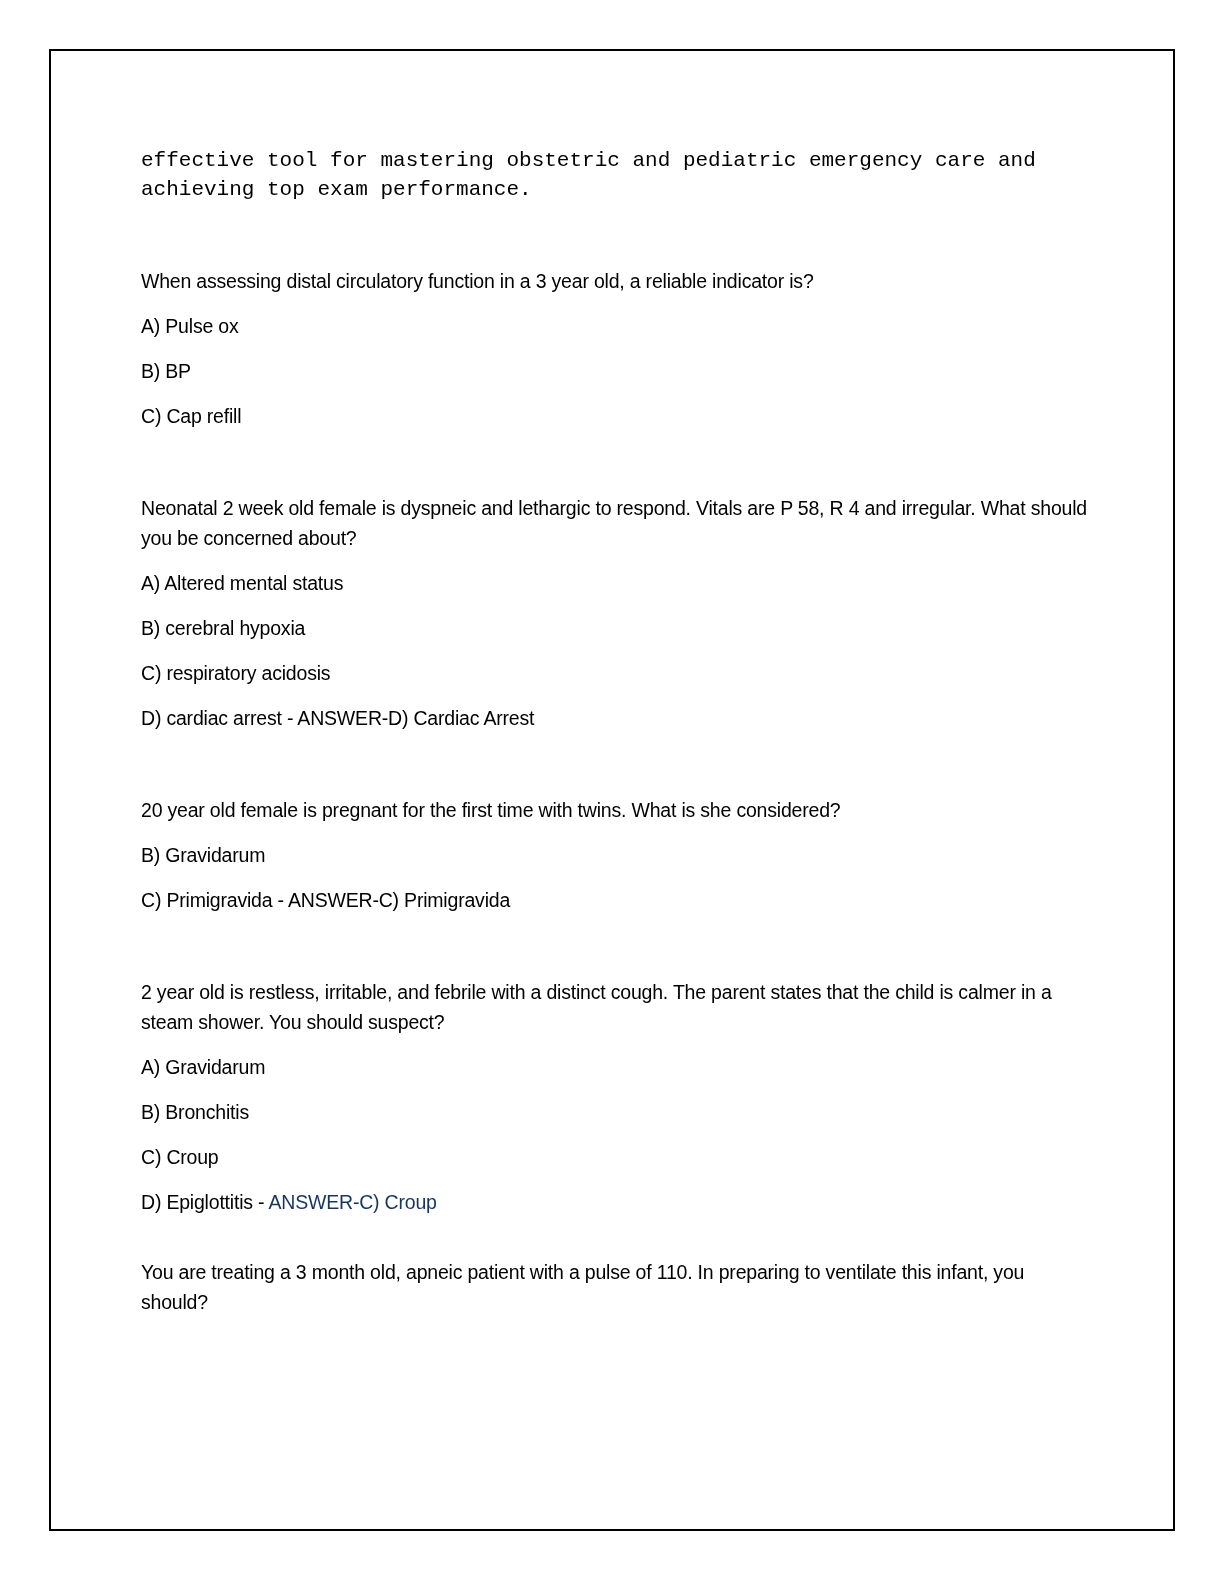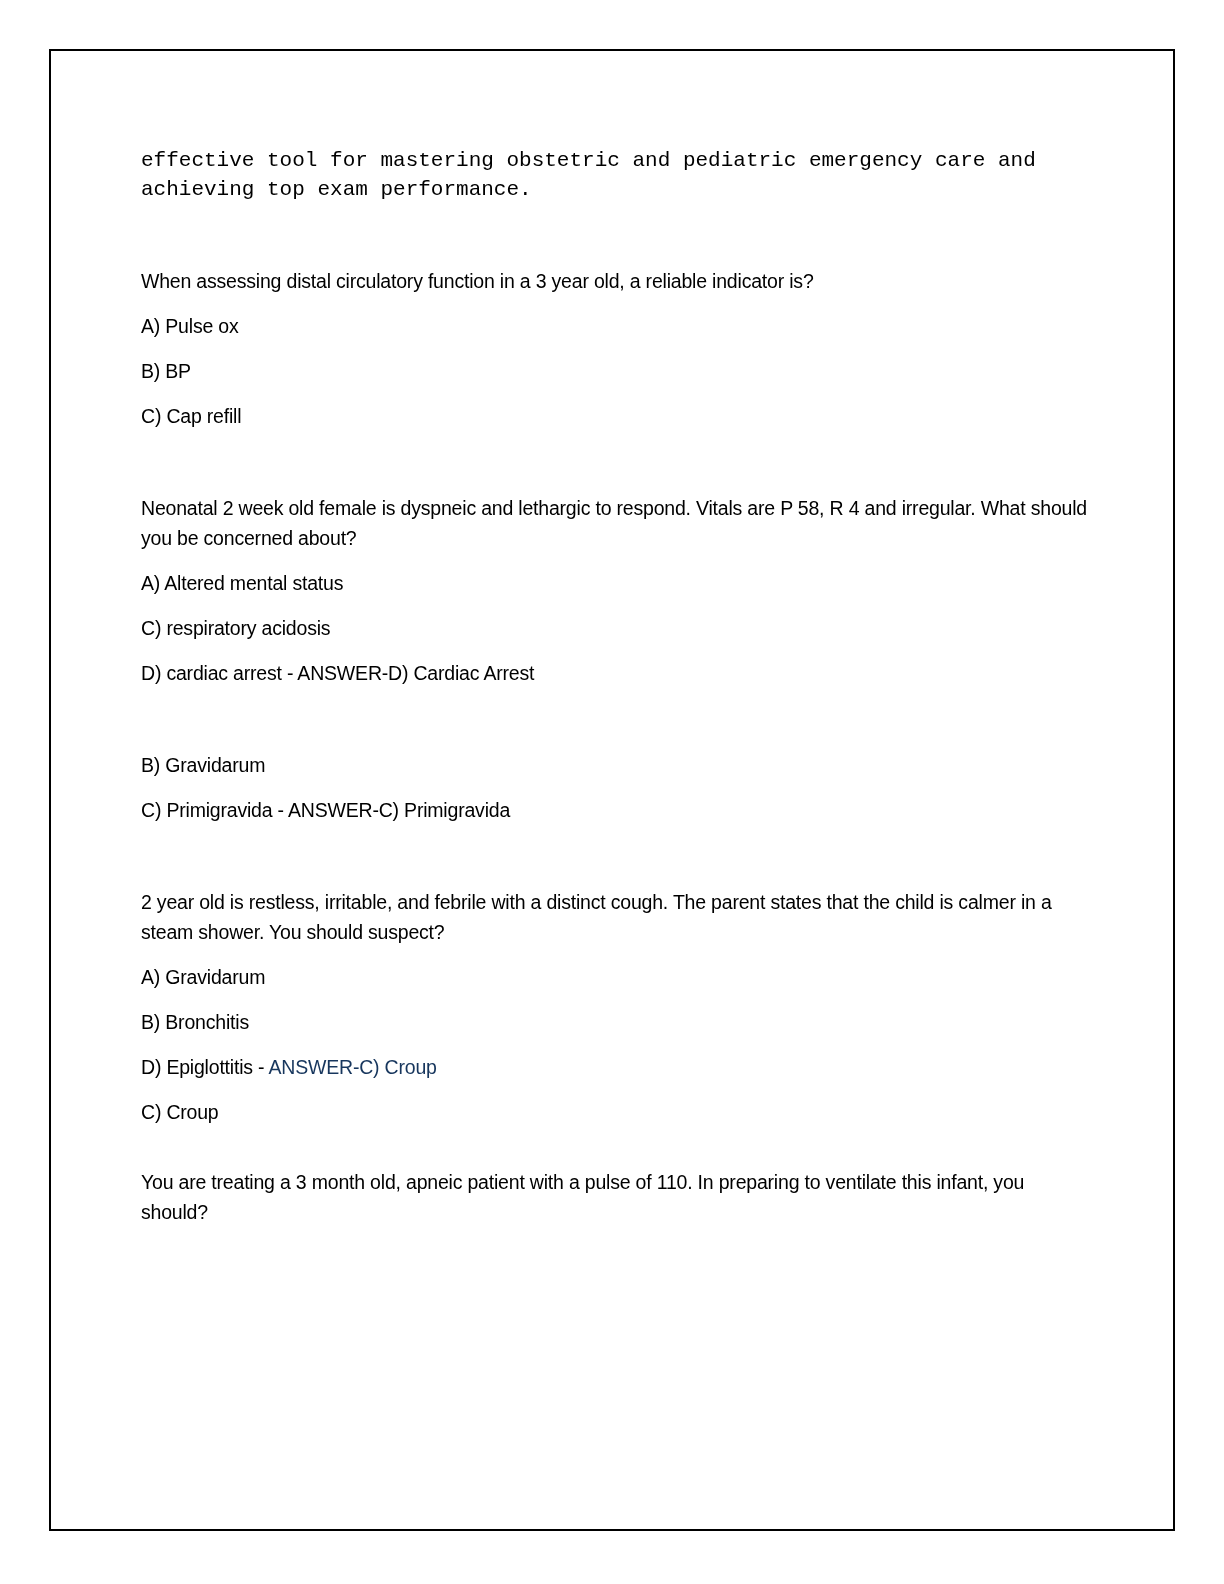--- a/index.html
+++ b/index.html
@@ -62,31 +62,33 @@
   <div>
       <div class="question-block">
         <p class="prompt">When assessing distal circulatory function in a 3 year old, a reliable indicator is?</p>
         <p class="option"><span>A) Pulse ox</span></p>
         <p class="option"><span>B) BP</span></p>
         <p class="option"><span>C) Cap refill</span></p>
       </div>
       <div class="question-block">
         <p class="prompt">Neonatal 2 week old female is dyspneic and lethargic to respond. Vitals are P 58, R 4 and irregular. What should you be concerned about?</p>
         <p class="option"><span>A) Altered mental status</span></p>
+        <p class="option"><span>B) cerebral hypoxia</span></p>
         <p class="option"><span>C) respiratory acidosis</span></p>
         <p class="option"><span>D) cardiac arrest - ANSWER-D) Cardiac Arrest</span></p>
       </div>
       <div class="question-block">
+        <p class="prompt">20 year old female is pregnant for the first time with twins. What is she considered?</p>
         <p class="option"><span>B) Gravidarum</span></p>
         <p class="option"><span>C) Primigravida - ANSWER-C) Primigravida</span></p>
       </div>
       <div class="question-block">
         <p class="prompt">2 year old is restless, irritable, and febrile with a distinct cough. The parent states that the child is calmer in a steam shower. You should suspect?</p>
         <p class="option"><span>A) Gravidarum</span></p>
         <p class="option"><span>B) Bronchitis</span></p>
+        <p class="option"><span>C) Croup</span></p>
         <p class="option"><span>D) Epiglottitis - </span><span class="answer">ANSWER-C) Croup</span></p>
-        <p class="option"><span>C) Croup</span></p>
       </div>
       <div class="question-block">
         <p class="prompt">You are treating a 3 month old, apneic patient with a pulse of 110. In preparing to ventilate this infant, you should?</p>
       </div>
     </div>
 </div>
 
 </body></html>

